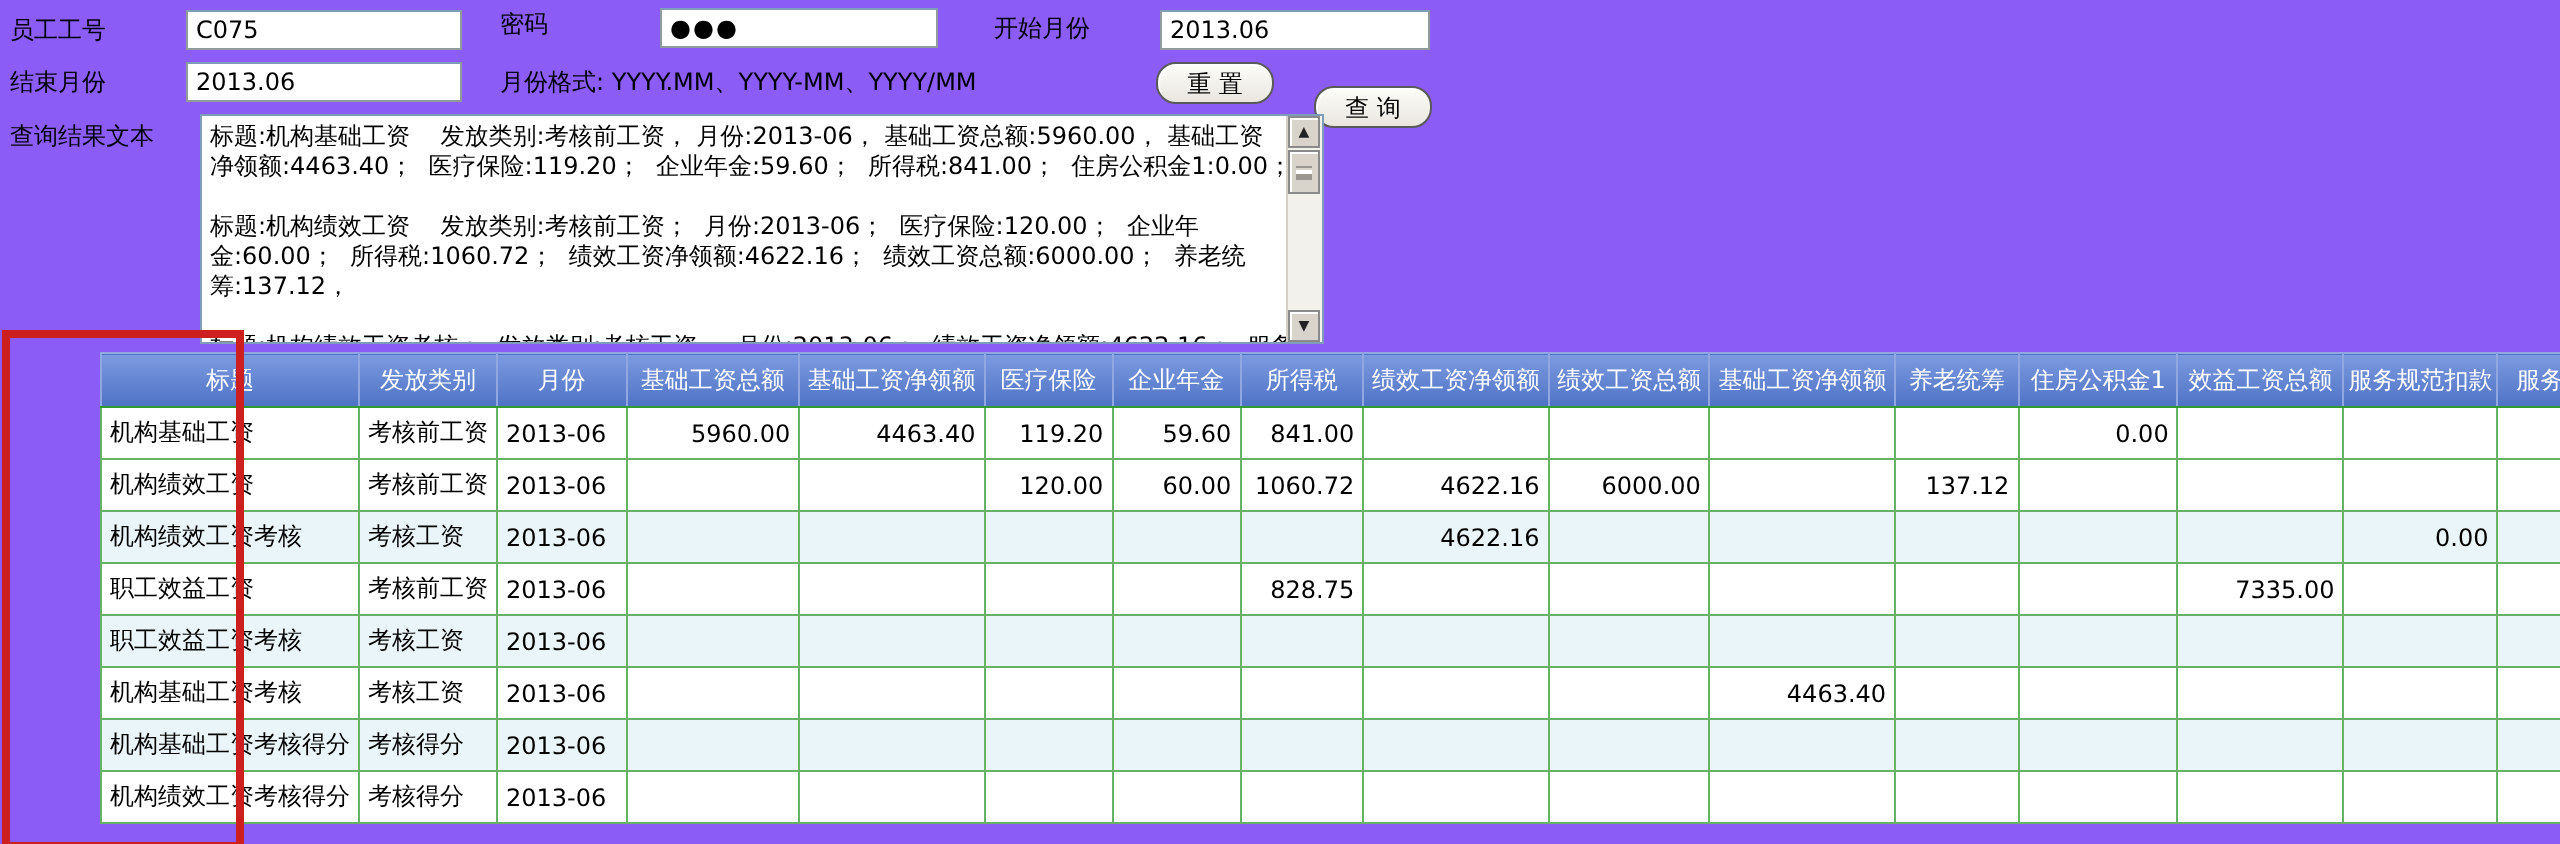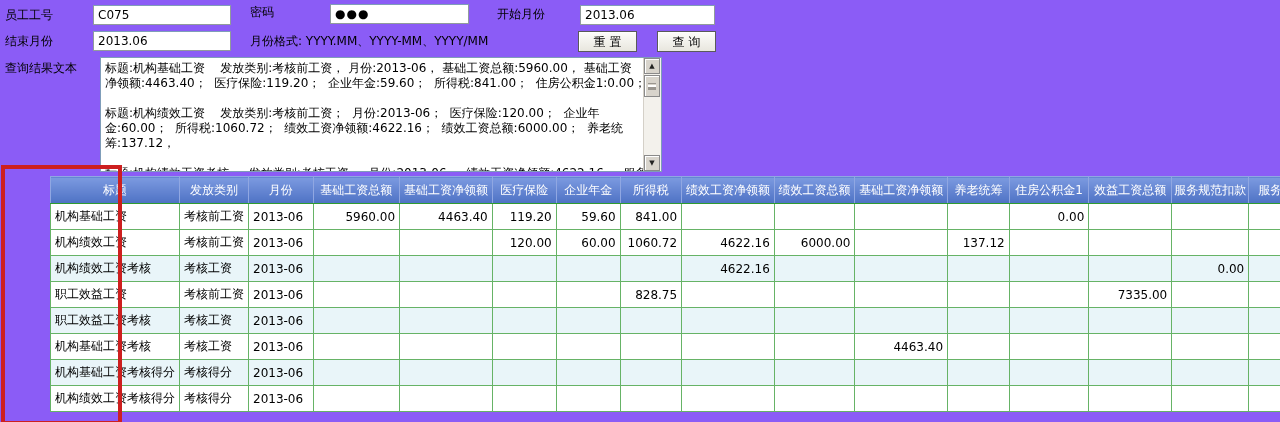--- a/index.html
+++ b/index.html
@@ -10,21 +10,21 @@
   }
   .lbl { position:absolute; white-space:nowrap; }
   .tb {
     position:absolute; box-sizing:border-box; height:20px;
     background:#fff; border:1px solid #919b9c; border-top-color:#7f9db9;
     font-family:"DejaVu Sans", sans-serif; font-size:12px; padding:2px 4px;
   }
   .btn {
     position:absolute; box-sizing:border-box; width:59px; height:21px;
     background:linear-gradient(#fdfdfa,#e8e6de);
-    border:1px solid #5a5a5a; border-radius:0;
+    border:1px solid #5a5a5a; border-radius:10px;
     box-shadow:inset 1px 1px 0 #fff;
     font-family:"DejaVu Sans", sans-serif; font-size:12px;
     text-align:center; line-height:18px; cursor:pointer; padding:0;
   }
   
   .resultbox {
     position:absolute; left:100px; top:57px; width:562px; height:115px;
     background:#fff; border:1px solid #7f9db9; box-sizing:border-box; overflow:hidden;
   }
   .resulttext {
@@ -73,21 +73,21 @@
   <input class="tb" style="left: 93px; top: 5px; width: 138px;" value="C075">
   <span class="lbl" style="left:250px; top:4px;">密码</span>
   <input class="tb" style="left: 330px; top: 4px; width: 139px; letter-spacing: 1px;" value="●●●">
   <span class="lbl" style="left:497px; top:6px;">开始月份</span>
   <input class="tb" style="left: 580px; top: 5px; width: 135px;" value="2013.06">
 
   <span class="lbl" style="left:5px; top:33px;">结束月份</span>
   <input class="tb" style="left: 93px; top: 31px; width: 138px;" value="2013.06">
   <span class="lbl" style="left:250px; top:33px;">月份格式: YYYY.MM、YYYY-MM、YYYY/MM</span>
   <button class="btn" style="left:578px; top:31px;">重  置</button>
-  <button class="btn" style="left:657px; top:31px;">查  询</button>
+  <button class="btn" style="left:657px; top:43px;">查  询</button>
 
   <span class="lbl" style="left:5px; top:60px;">查询结果文本</span>
   <div class="resultbox">
     <div class="resulttext">标题:机构基础工资    发放类别:考核前工资， 月份:2013-06， 基础工资总额:5960.00， 基础工资
 净领额:4463.40；  医疗保险:119.20；  企业年金:59.60；  所得税:841.00；  住房公积金1:0.00；
 
 标题:机构绩效工资    发放类别:考核前工资；  月份:2013-06；  医疗保险:120.00；  企业年
 金:60.00；  所得税:1060.72；  绩效工资净领额:4622.16；  绩效工资总额:6000.00；  养老统
 筹:137.12，
 

